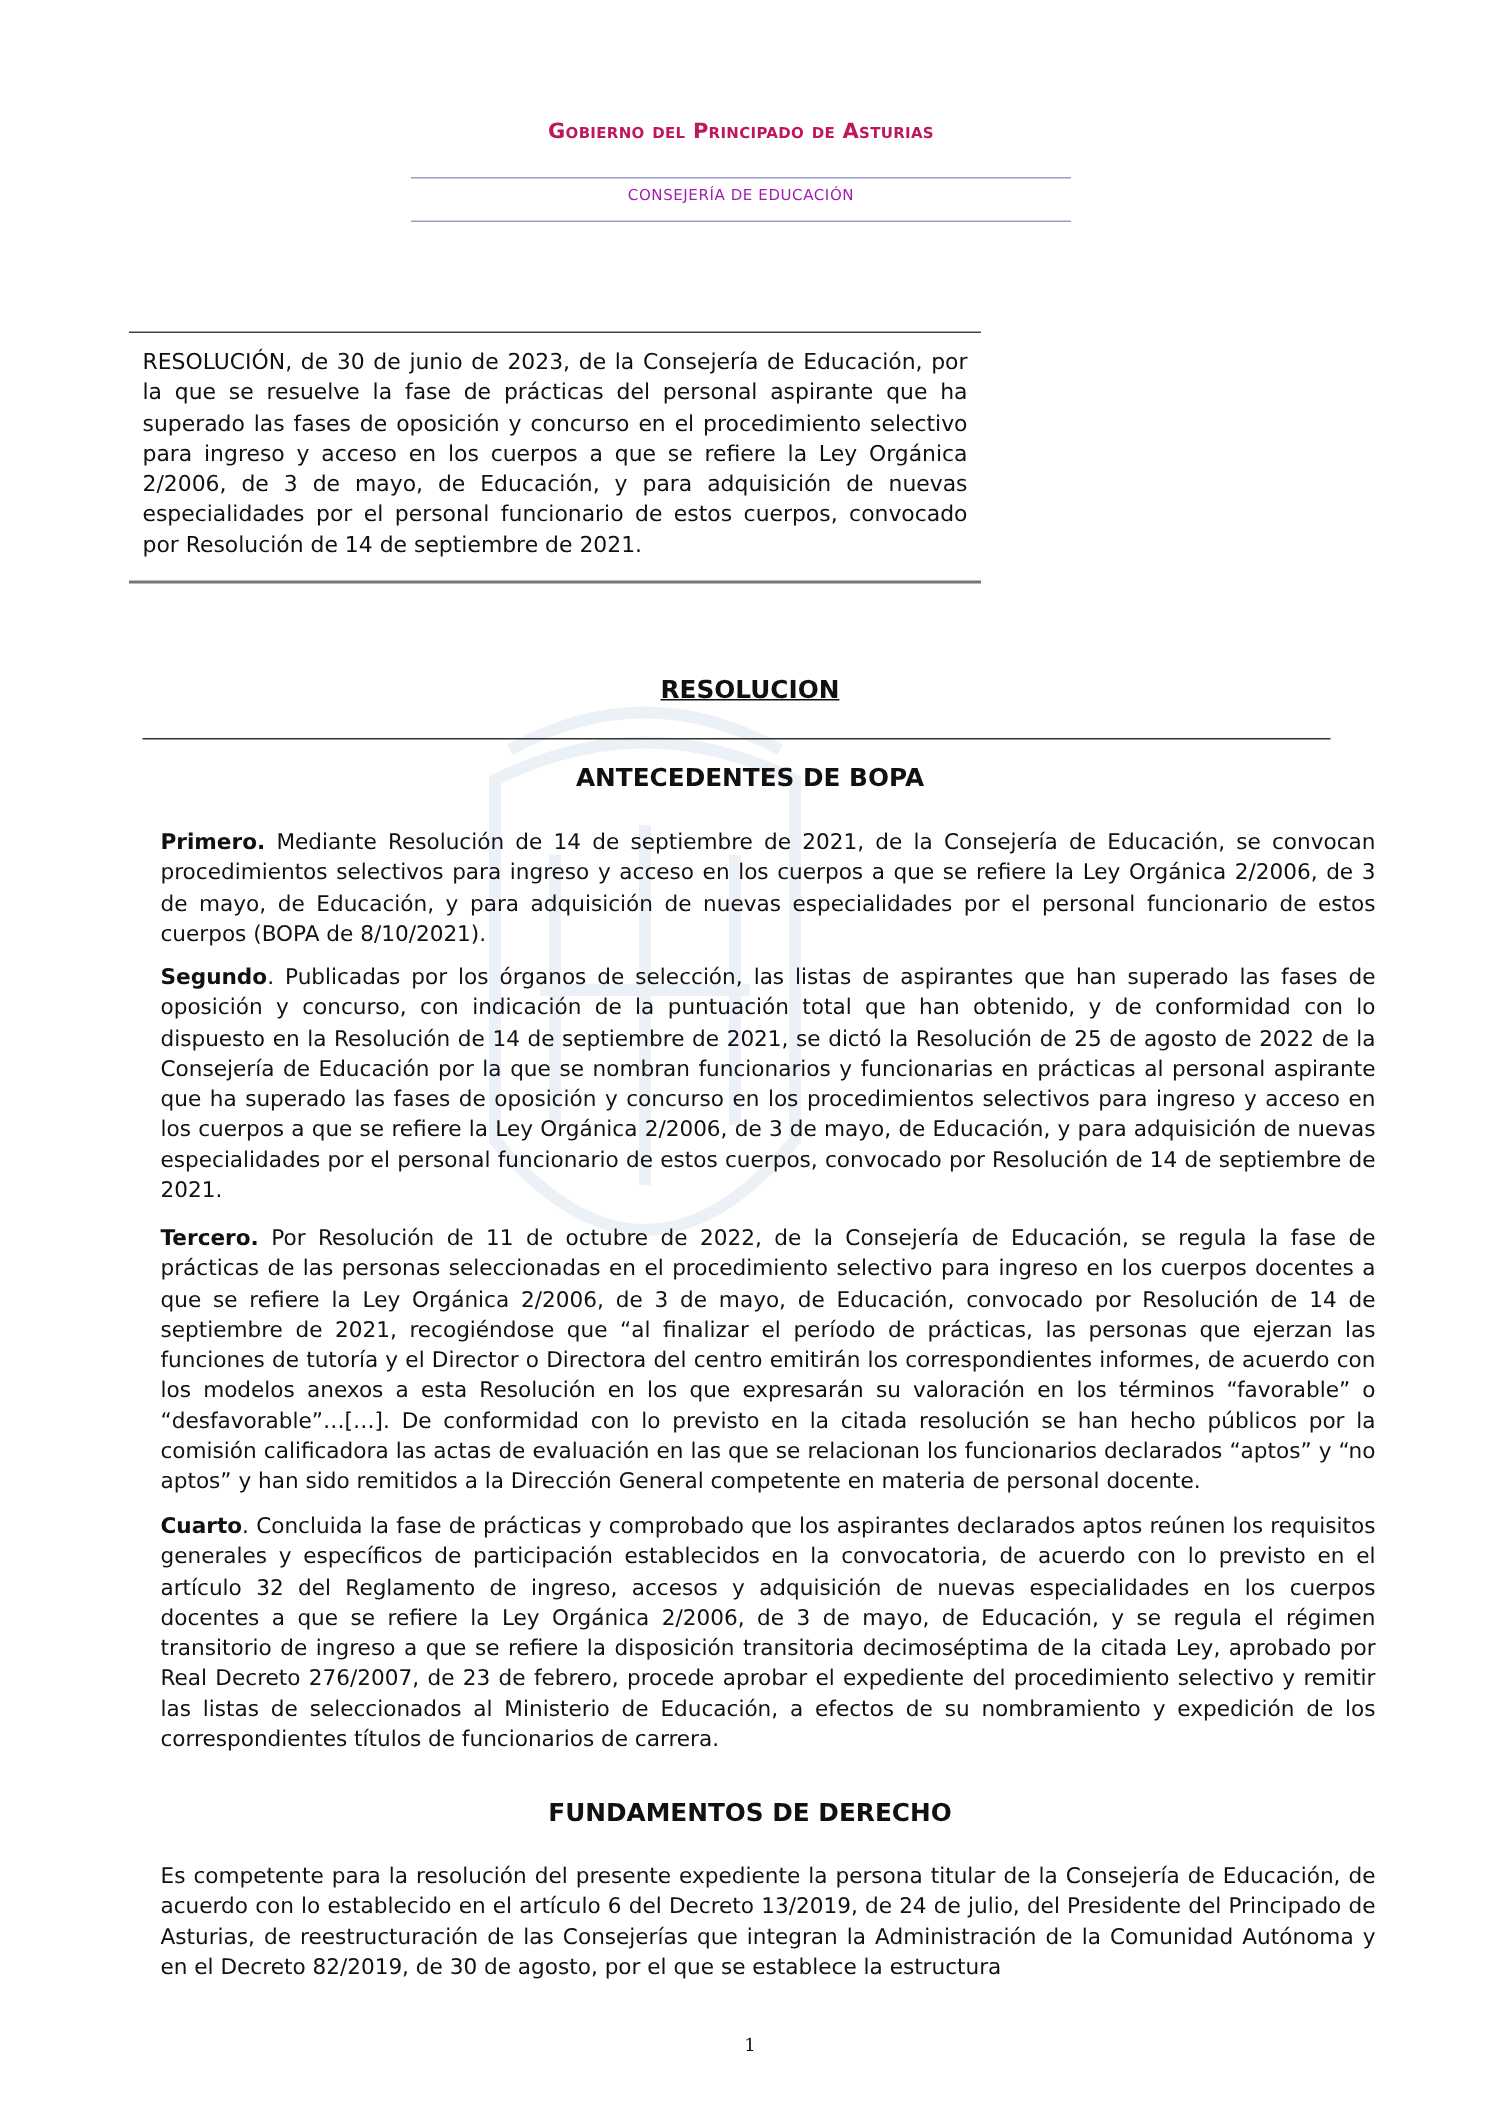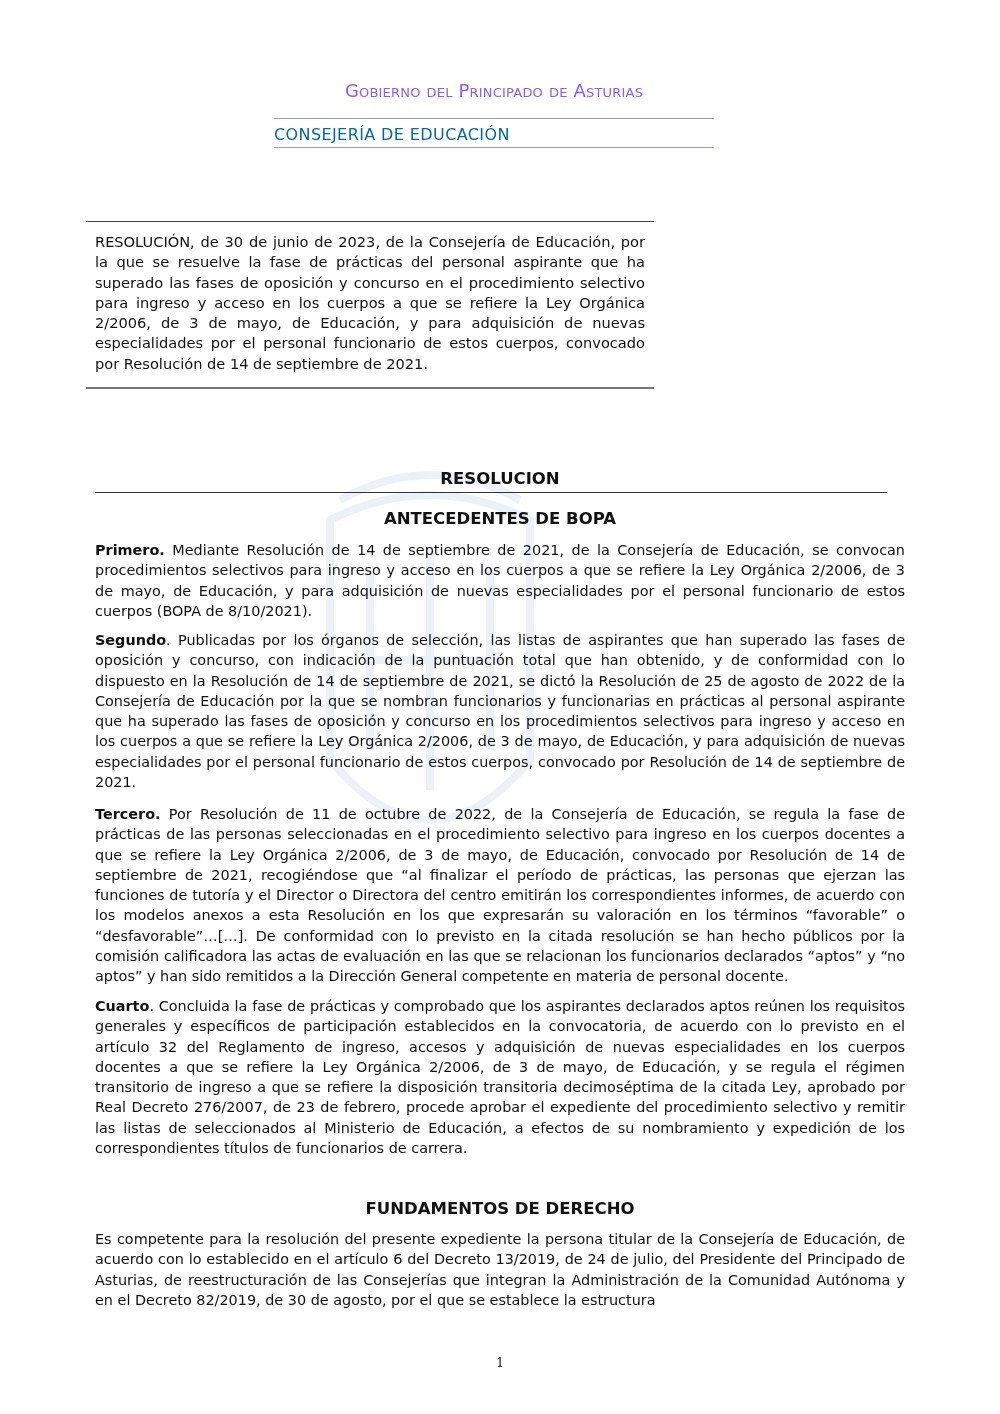--- a/index.html
+++ b/index.html
@@ -1,27 +1,27 @@
 <!DOCTYPE html>
 <html><head>
 <meta charset="utf-8">
 <style>
   html, body { margin: 0; padding: 0; background: #ffffff; }
   body { width: 1000px; height: 1414px; position: relative; overflow: hidden; font-family: "DejaVu Sans", sans-serif; color: #111; }
   .watermark { position: absolute; left: 300px; top: 460px; width: 260px; height: 420px; opacity: 0.09; pointer-events: none; }
-  .hdr-title { position: absolute; left: 274px; top: 80px; width: 440px; text-align: center; color: #8b5cf6; font-family: "DejaVu Sans", sans-serif; font-size: 18px; font-variant: small-caps; letter-spacing: 0.2px; white-space: nowrap; }
+  .hdr-title { position: absolute; left: 274px; top: 80px; width: 440px; text-align: center; color: #be185d; font-family: "DejaVu Sans", sans-serif; font-size: 14px; font-variant: small-caps; letter-spacing: 0.2px; white-space: nowrap; font-weight: bold; }
   .hdr-rule { position: absolute; left: 274px; width: 440px; height: 1px; background: #9a9ad0; }
   .hdr-rule.r1 { top: 118px; }
   .hdr-rule.r2 { top: 147px; }
-  .hdr-sub { position: absolute; left: 274px; top: 125px; width: 440px; text-align: left; color: #0369a1; font-size: 16px; letter-spacing: 0.4px; white-space: nowrap; }
+  .hdr-sub { position: absolute; left: 274px; top: 125px; width: 440px; text-align: center; color: #a21caf; font-size: 10px; letter-spacing: 0.4px; white-space: nowrap; }
   .summary-box { position: absolute; left: 86px; top: 221px; width: 568px; border-top: 1px solid #444; border-bottom: 2px solid #777; padding: 10px 0 9px 0; }
   .summary-text { margin: 0 9px 4px 9px; font-size: 14.6px; line-height: 20.3px; text-align: justify; }
   .section-title { position: absolute; left: 95px; width: 810px; text-align: center; font-weight: bold; font-size: 16.5px; }
   .rule-main { position: absolute; left: 95px; top: 492px; width: 792px; height: 1px; background: #333; }
-  .para { position: absolute; left: 95px; width: 810px; font-size: 14.4px; line-height: 20.3px; text-align: justify; margin: 0; }
+  .para { position: absolute; left: 95px; width: 810px; font-size: 14.4px; line-height: 20.3px; text-align: justify; margin: 12px; }
   .para b { font-weight: bold; }
   .page-num { position: absolute; left: 0; top: 1356px; width: 1000px; text-align: center; font-family: "DejaVu Serif", serif; font-size: 12px; }
 </style>
 </head>
 <body>
 
 <svg class="watermark" viewBox="0 0 260 420">
   <g fill="none" stroke="#3a6ab8" stroke-width="8">
     <path d="M40 40 Q130 -10 220 40"></path>
     <path d="M30 60 Q130 10 230 60 L230 300 Q130 420 30 300 Z"></path>
@@ -34,21 +34,21 @@
 
 <div class="hdr-title">Gobierno del Principado de Asturias</div>
 <div class="hdr-rule r1"></div>
 <div class="hdr-sub">CONSEJERÍA DE EDUCACIÓN</div>
 <div class="hdr-rule r2"></div>
 
 <div class="summary-box">
   <p class="summary-text">RESOLUCIÓN, de 30 de junio de 2023, de la Consejería de Educación, por la que se resuelve la fase de prácticas del personal aspirante que ha superado las fases de oposición y concurso en el procedimiento selectivo para ingreso y acceso en los cuerpos a que se refiere la Ley Orgánica 2/2006, de 3 de mayo, de Educación, y para adquisición de nuevas especialidades por el personal funcionario de estos cuerpos, convocado por Resolución de 14 de septiembre de 2021.</p>
 </div>
 
-<div class="section-title" style="top:469px;">RESOLUCION</div>
+<div class="section-title" style="top:450px;text-decoration:underline;">RESOLUCION</div>
 <div class="rule-main"></div>
 
 <div class="section-title" style="top:509px;">ANTECEDENTES DE BOPA</div>
 
 <p class="para" style="top:540px;"><b>Primero.</b><span> Mediante Resolución de 14 de septiembre de 2021, de la Consejería de Educación, se convocan procedimientos selectivos para ingreso y acceso en los cuerpos a que se refiere la Ley Orgánica 2/2006, de 3 de mayo, de Educación, y para adquisición de nuevas especialidades por el personal funcionario de estos cuerpos (BOPA de 8/10/2021).</span></p>
 
 <p class="para" style="top:630px;"><b>Segundo</b><span>. Publicadas por los órganos de selección, las listas de aspirantes que han superado las fases de oposición y concurso, con indicación de la puntuación total que han obtenido, y de conformidad con lo dispuesto en la Resolución de 14 de septiembre de 2021, se dictó la Resolución de 25 de agosto de 2022 de la Consejería de Educación por la que se nombran funcionarios y funcionarias en prácticas al personal aspirante que ha superado las fases de oposición y concurso en los procedimientos selectivos para ingreso y acceso en los cuerpos a que se refiere la Ley Orgánica 2/2006, de 3 de mayo, de Educación, y para adquisición de nuevas especialidades por el personal funcionario de estos cuerpos, convocado por Resolución de 14 de septiembre de 2021.</span></p>
 
 <p class="para" style="top:804px;"><b>Tercero.</b><span> Por Resolución de 11 de octubre de 2022, de la Consejería de Educación, se regula la fase de prácticas de las personas seleccionadas en el procedimiento selectivo para ingreso en los cuerpos docentes a que se refiere la Ley Orgánica 2/2006, de 3 de mayo, de Educación, convocado por Resolución de 14 de septiembre de 2021, recogiéndose que “al finalizar el período de prácticas, las personas que ejerzan las funciones de tutoría y el Director o Directora del centro emitirán los correspondientes informes, de acuerdo con los modelos anexos a esta Resolución en los que expresarán su valoración en los términos “favorable” o “desfavorable”…[…]. De conformidad con lo previsto en la citada resolución se han hecho públicos por la comisión calificadora las actas de evaluación en las que se relacionan los funcionarios declarados “aptos” y “no aptos” y han sido remitidos a la Dirección General competente en materia de personal docente.</span></p>
 

